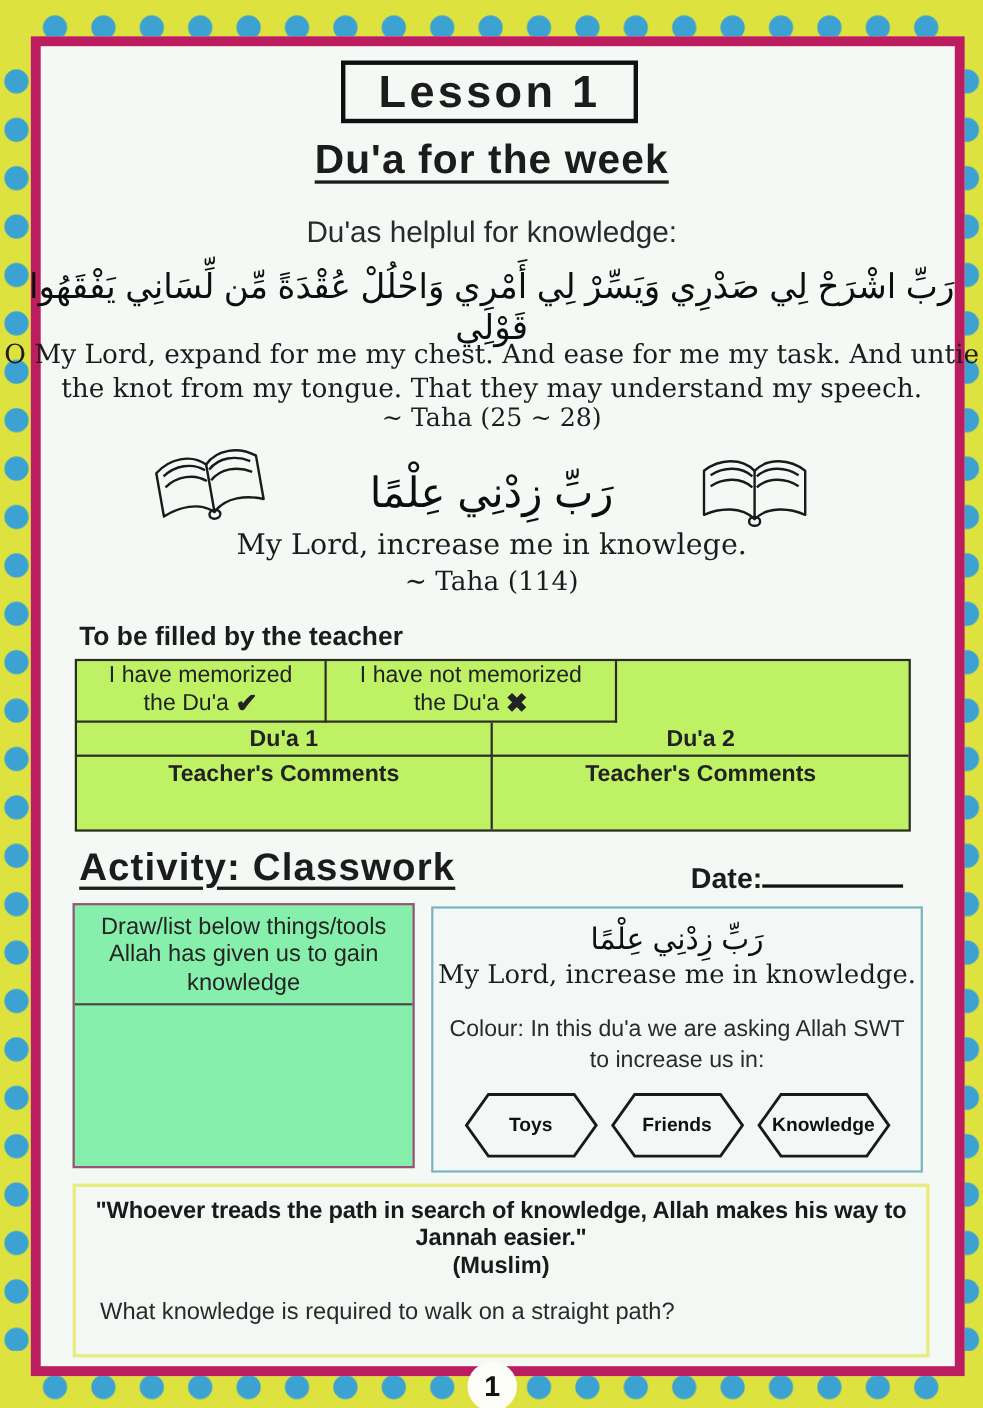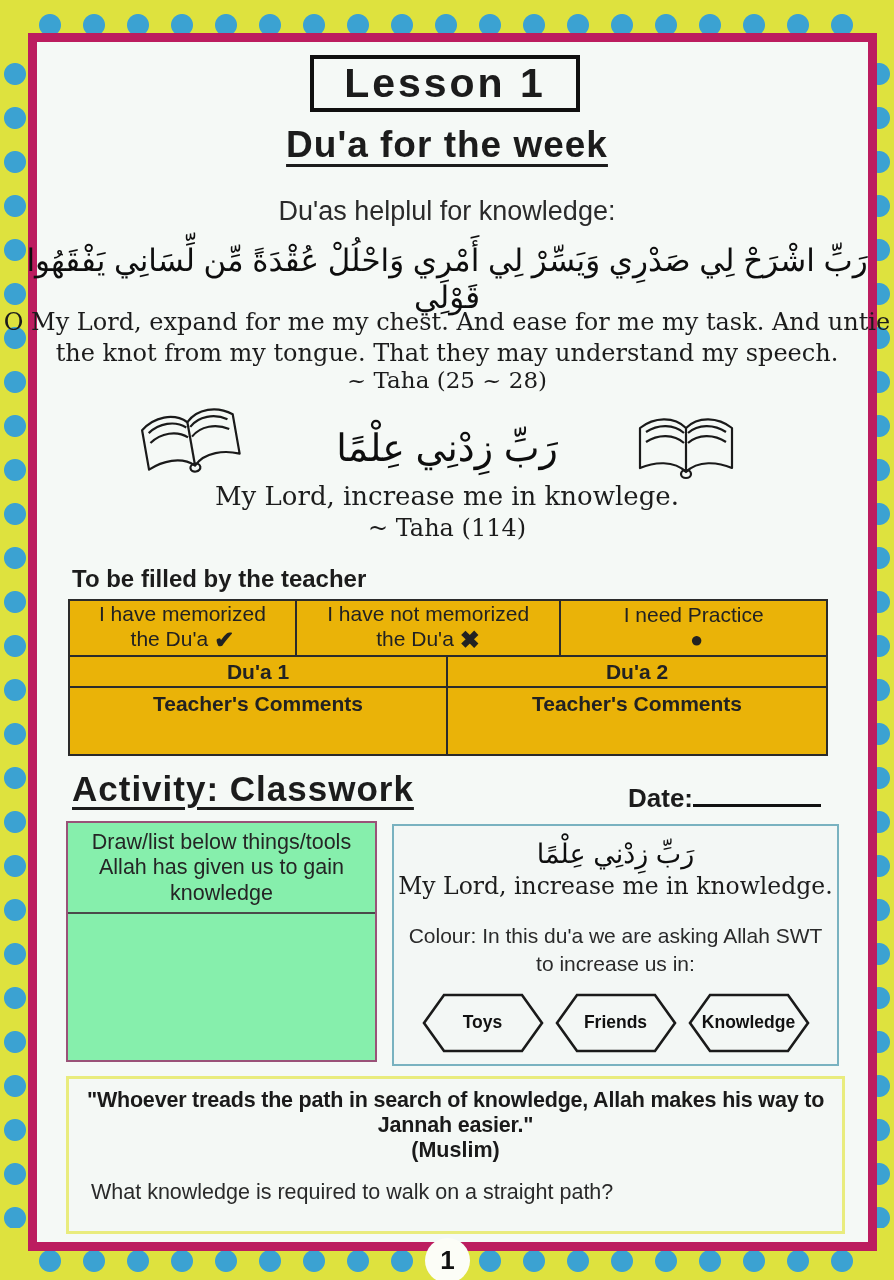--- a/index.html
+++ b/index.html
@@ -55,21 +55,21 @@
 
   .book{width:108px; height:82px;}
   .book-left{left:136px; top:396px; transform:rotate(-10deg);}
   .book-right{left:632px; top:402px;}
   .book svg{width:100%; height:100%;}
 
   .teacher-heading{left:72px; top:565px; font-size:24px; font-weight:bold;}
 
   .tchart{
     left:68px; top:599px; width:760px;
-    border:2px solid #2b2b2b; box-sizing:border-box; background:#eab308;
+    border:2px solid #2b2b2b; box-sizing:border-box; background:#bef264;
   }
   .trow{display:flex; box-sizing:border-box;}
   .tcell{box-sizing:border-box; display:flex; flex-direction:column;
     align-items:center; justify-content:center; text-align:center;
     font-size:21px; line-height:1.2; color:#222;}
   .brd-r{border-right:2px solid #2b2b2b;}
   .brd-b{border-bottom:2px solid #2b2b2b;}
   .row1{height:56px;}
   .row2{height:31px;}
   .row3{height:66px;}
@@ -192,24 +192,20 @@
         <div>
           <span>the  Du'a</span><span class="sym">✔</span>
         </div>
       </div>
       <div class="tcell brd-r brd-b" style="width:35%">
         <div>I have not memorized</div>
         <div>
           <span>the  Du'a</span><span class="sym">✖</span>
         </div>
       </div>
-      <div class="tcell brd-b" style="width:35%">
-        <div>I need Practice</div>
-        <div class="sym sym-dot">●</div>
-      </div>
     </div>
     <div class="trow row2">
       <div class="tcell brd-r brd-b" style="width:50%">Du'a 1</div>
       <div class="tcell brd-b" style="width:50%">Du'a 2</div>
     </div>
     <div class="trow row3">
       <div class="tcell brd-r" style="width:50%">Teacher's Comments</div>
       <div class="tcell" style="width:50%">Teacher's Comments</div>
     </div>
   </div>

